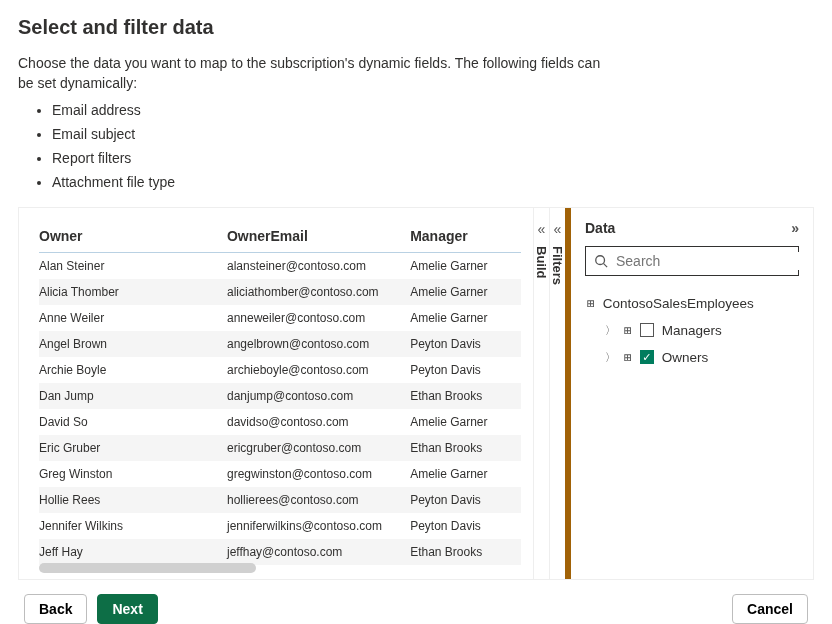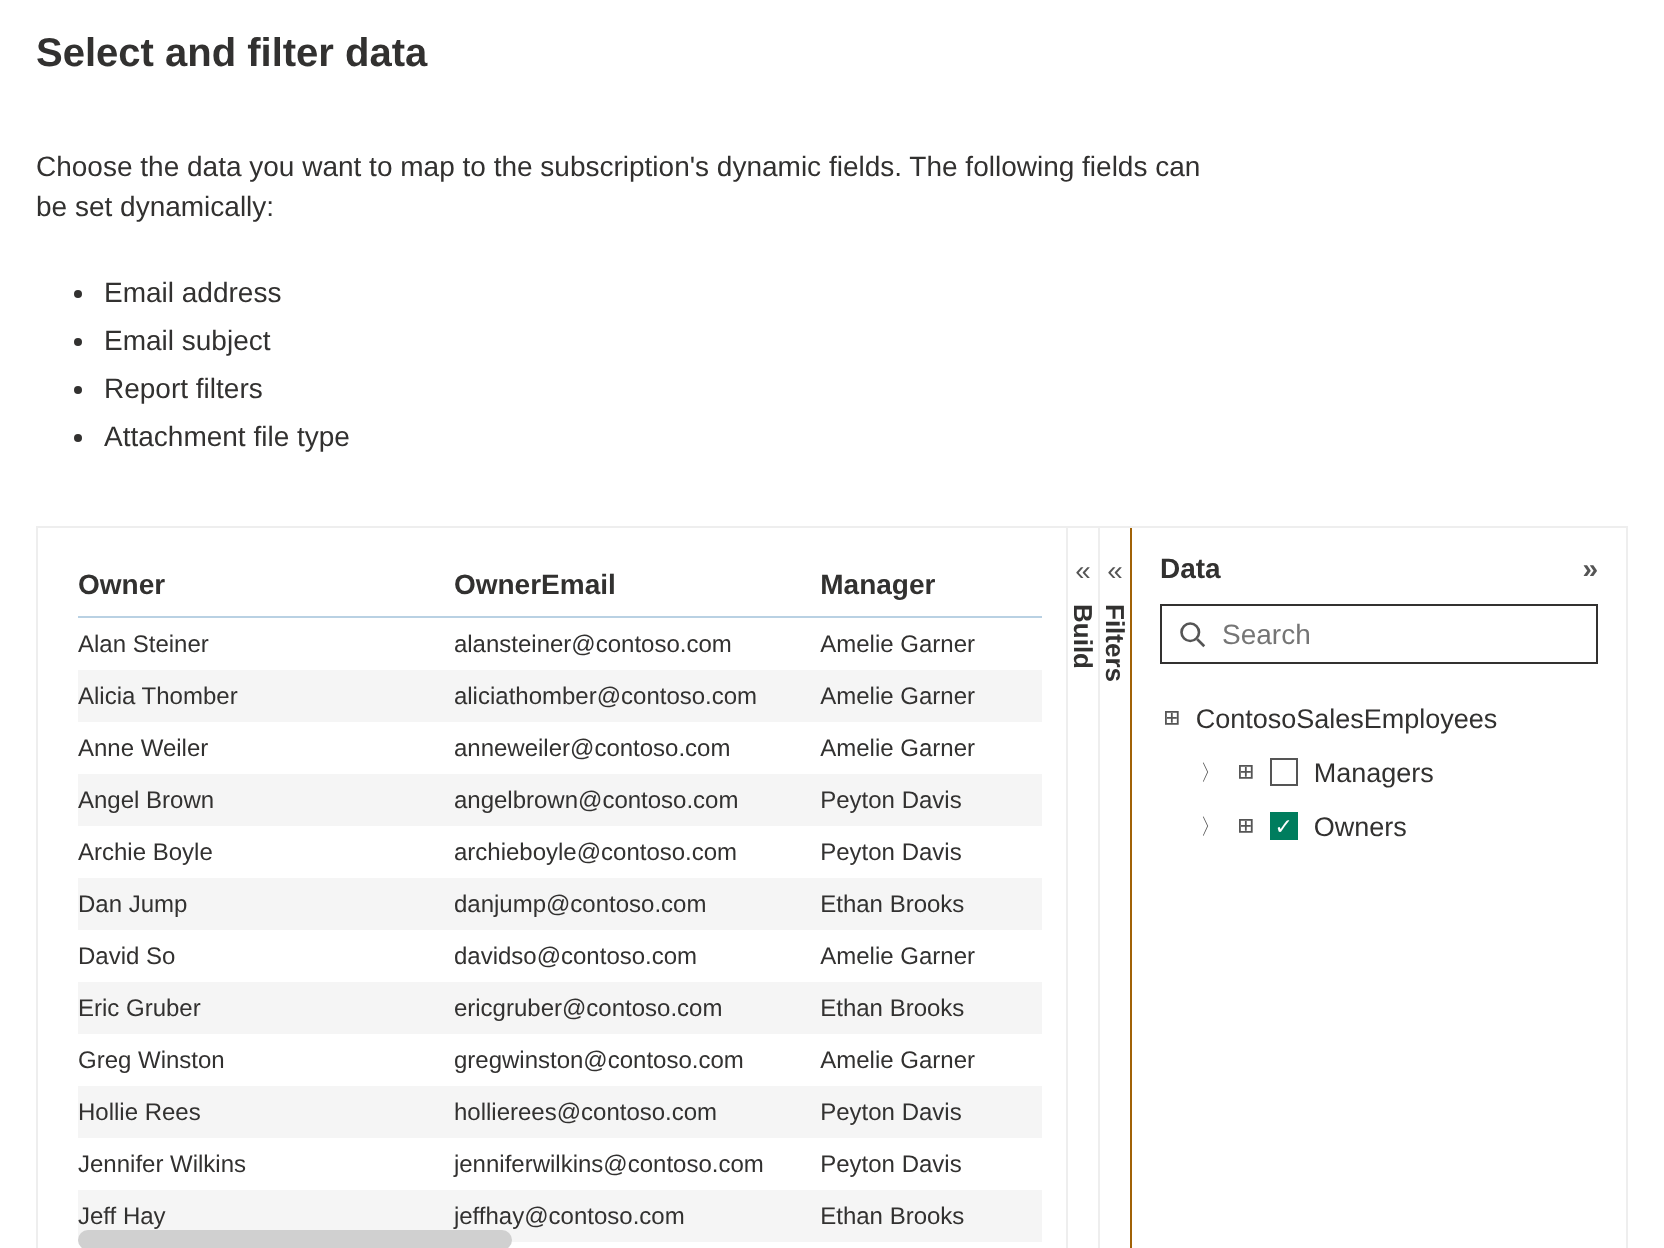--- a/index.html
+++ b/index.html
@@ -6,24 +6,24 @@
   html, body { margin: 0; padding: 0; }
   body {
     font-family: "Segoe UI", -apple-system, BlinkMacSystemFont, sans-serif;
     font-size: 14px;
     color: #323130;
     width: 832px;
     height: 624px;
     overflow: hidden;
     background: #fff;
   }
-  .page { padding: 14px 18px 0 18px; height: 100%; display: flex; flex-direction: column; gap: 20px; }
+  .page { padding: 14px 18px 0 18px; height: 100%; display: flex; flex-direction: column; }
   .title { font-size: 20px; font-weight: 600; margin: 2px 0 14px 0; }
   .intro { font-size: 14px; line-height: 1.45; max-width: 600px; }
-  .intro ul { margin: 20px 0 0 0; padding-left: 34px; }
+  .intro ul { margin: 4px 0 0 0; padding-left: 34px; }
   .intro li { padding: 2px 0; }
 
   .workspace {
     margin-top: 12px;
     display: flex;
     border: 1px solid #eee;
     height: 378px;
     position: relative;
   }
 
@@ -92,21 +92,21 @@
   .vlabel {
     writing-mode: vertical-rl;
     font-weight: 600;
     font-size: 13px;
     color: #323130;
   }
 
   
   .data-pane {
     width: 248px;
-    border-left: 1px solid #a16207;
+    border-left: 6px solid #a16207;
     padding: 12px 14px 0 14px;
     display: flex;
     flex-direction: column;
   }
   .data-head {
     display: flex; justify-content: space-between; align-items: center;
     font-weight: 600; font-size: 14px; margin-bottom: 10px;
   }
   .expand-icon { font-size: 14px; color: #555; cursor: pointer; }
   .search {

